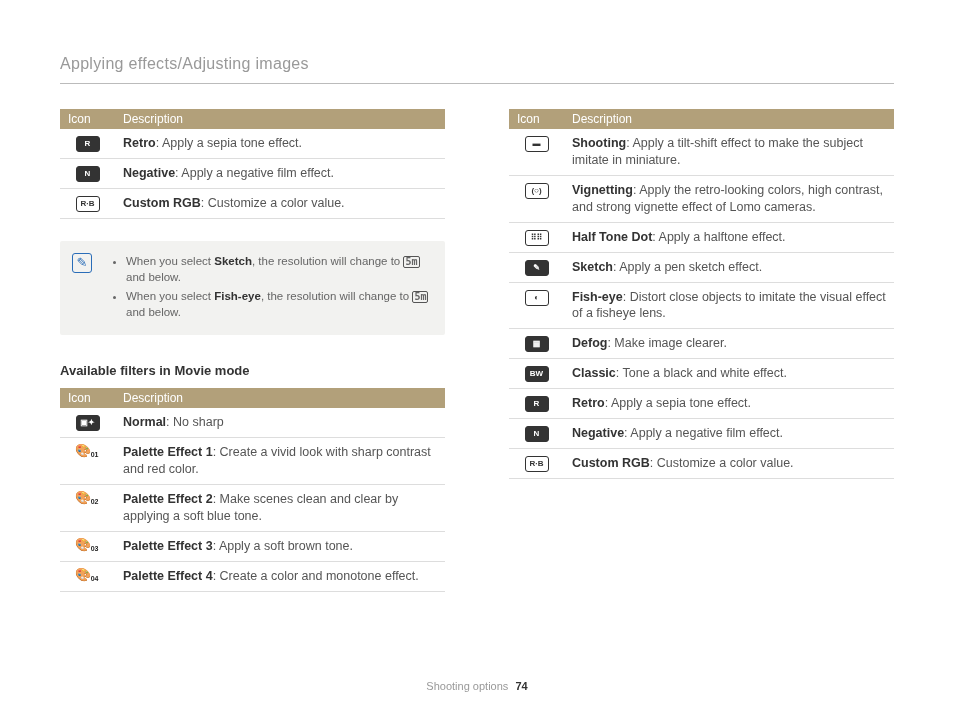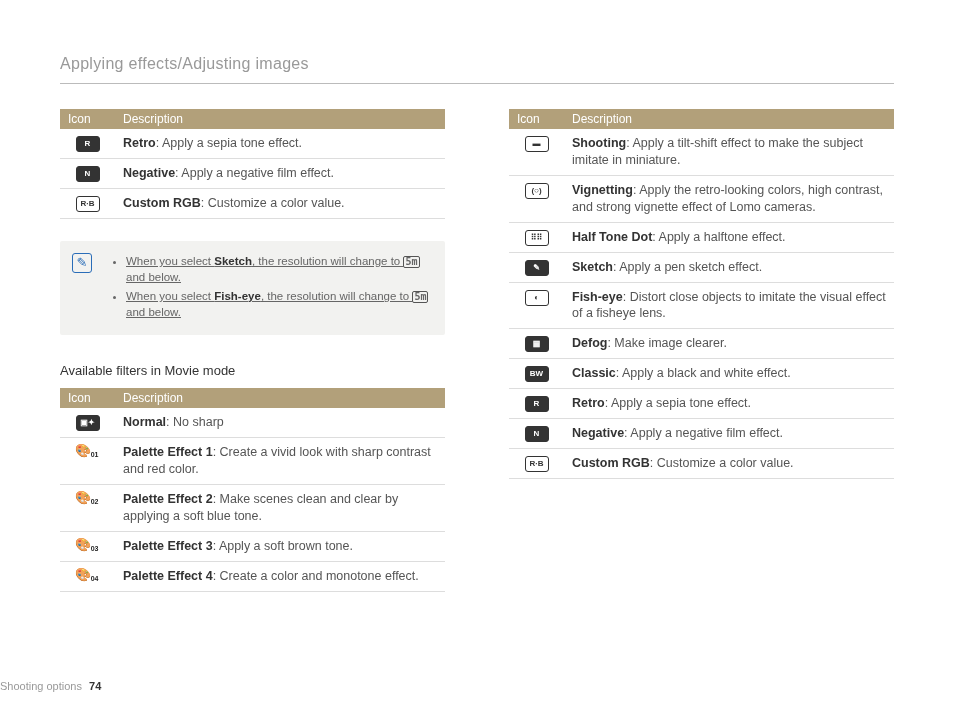--- a/index.html
+++ b/index.html
@@ -101,43 +101,44 @@
     left: 12px; top: 12px;
     width: 20px; height: 20px;
     border: 1.5px solid #2a6db8;
     border-radius: 3px;
     color: #2a6db8;
     text-align: center;
     font-size: 13px;
     line-height: 18px;
   }
   .note-box ul { list-style: disc; padding-left: 16px; }
-  .note-box li { margin-bottom: 3px; text-decoration: underline; }
+  .note-box li { margin-bottom: 3px; }
   .section-heading {
     font-size: 13px;
     color: #333;
     margin-top: 28px;
     margin-bottom: 10px;
+    font-weight: bold;
   }
   .sm-icon {
     display:inline-block;
     font-family: monospace;
     font-size: 10px;
     font-weight: bold;
     border:1px solid #555;
     padding: 0 1px;
     border-radius:2px;
     line-height:1;
     vertical-align: middle;
   }
   .footer {
     position: absolute;
     bottom: 28px;
     left: 0; right: 0;
-    text-align: left;
+    text-align: center;
     font-size: 11px;
     color: #999;
   }
   .footer .pg { color: #333; font-weight: bold; margin-left: 4px; }
 </style>
 </head>
 <body>
 
 <div class="page-title">Applying effects/Adjusting images</div>
 
@@ -241,21 +242,21 @@
         <tr>
             <td><span class="icon-box">◐</span></td>
             <td><span class="bold">Fish-eye</span><span>: Distort close objects to imitate the visual effect of a fisheye lens.</span></td>
           </tr>
         <tr>
             <td><span class="icon-box fill">▦</span></td>
             <td><span class="bold">Defog</span><span>: Make image clearer.</span></td>
           </tr>
         <tr>
             <td><span class="icon-box fill">BW</span></td>
-            <td><span class="bold">Classic</span><span>: Apply a black and white effect.</span></td>
+            <td><span class="bold">Classic</span><span>: Tone a black and white effect.</span></td>
           </tr>
         <tr>
             <td><span class="icon-box fill">R</span></td>
             <td><span class="bold">Retro</span><span>: Apply a sepia tone effect.</span></td>
           </tr>
         <tr>
             <td><span class="icon-box fill">N</span></td>
             <td><span class="bold">Negative</span><span>: Apply a negative film effect.</span></td>
           </tr>
         <tr>

